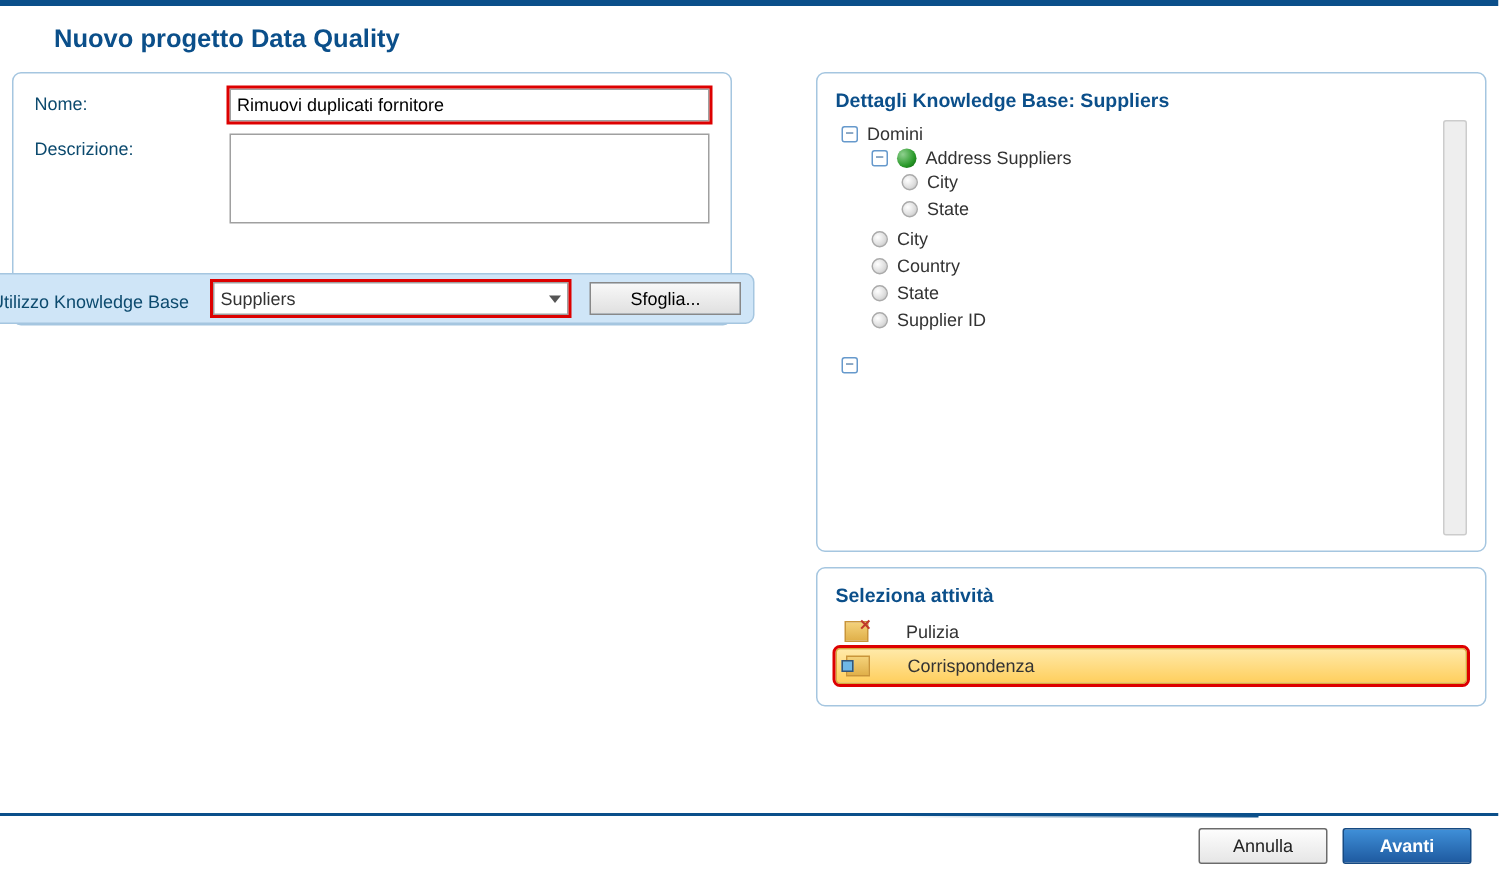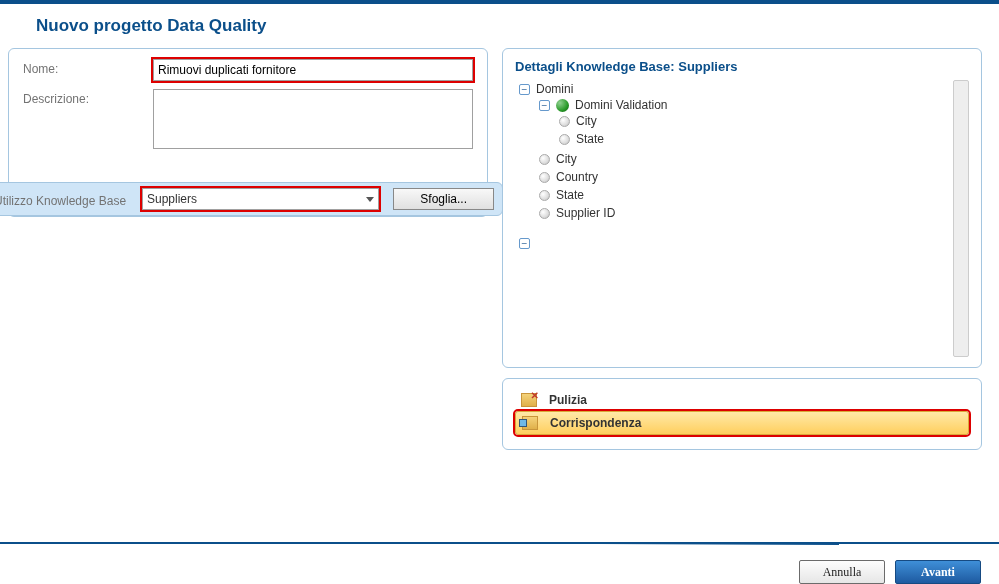--- a/index.html
+++ b/index.html
@@ -1,27 +1,27 @@
 <!DOCTYPE html>
 <html><head>
 <meta charset="utf-8">
 <style>
 * { box-sizing: border-box; margin: 0; padding: 0; }
 body { font-family: "Segoe UI", Tahoma, sans-serif; font-size: 12px; background: #fff; color: #333; width: 999px; height: 584px; position: relative; overflow: hidden; }
 .top-bar { height: 4px; background: #0b4f8a; }
 .page-title { color: #0b4f8a; font-size: 17px; font-weight: bold; padding: 12px 0 12px 36px; }
 .cols { display: flex; gap: 14px; padding: 0 8px; }
 .left-col { width: 480px; }
-.right-col { width: 480px; display: flex; flex-direction: column; gap: 10px; }
+.right-col { width: 480px; display: flex; flex-direction: column; gap: 10px; margin-left: 42px; }
 
 .panel { border: 1px solid #a5c6e0; border-radius: 6px; background: #fff; position: relative; }
 
 .form-block { padding: 10px 14px 14px 14px; }
 .form-row { display: flex; align-items: flex-start; margin-bottom: 8px; }
-.form-label { width: 130px; color: #737373; padding-top: 3px; }
+.form-label { width: 130px; color: #0c4a6e; padding-top: 3px; }
 .form-field { flex: 1; }
 
 .text-input { width: 100%; height: 22px; border: 1px solid #a0a0a0; padding: 2px 4px; font-family: inherit; font-size: 12px; }
 .textarea { width: 100%; height: 60px; border: 1px solid #a0a0a0; padding: 2px 4px; font-family: inherit; font-size: 12px; resize: none; }
 .red-outline { outline: 2px solid #d00; outline-offset: 0; }
 
 .kb-row-wrap { background: #cfe5f7; border: 1px solid #a5c6e0; border-radius: 6px; margin-top: 8px; padding: 5px 8px; display: flex; align-items: center; position: relative; margin-left: -24px; width: 518px; }
 .kb-row-wrap .form-label { width: 148px; }
 .kb-select { flex: 1; display: flex; align-items: center; border: 1px solid #a0a0a0; background: #fff; height: 22px; padding: 0 4px; justify-content: space-between; gap: 20px; }
 .kb-select .caret { width: 0; height: 0; border-left: 4px solid transparent; border-right: 4px solid transparent; border-top: 5px solid #555; }
@@ -38,29 +38,29 @@
 .tree li { padding: 2px 0; display: block; }
 .tnode { display: flex; align-items: center; gap: 6px; }
 .expander { width: 11px; height: 11px; border: 1px solid #6699cc; background: #fff; color: #336699; font-size: 10px; line-height: 9px; text-align: center; cursor: pointer; border-radius: 2px; }
 .expander.minus::before { content: "−"; }
 .bullet { width: 11px; height: 11px; border: 1px solid #aaa; border-radius: 50%; background: radial-gradient(circle at 35% 35%, #fff, #ddd 60%, #bbb); flex-shrink: 0; }
 .globe { width: 13px; height: 13px; border-radius: 50%; background: radial-gradient(circle at 30% 30%, #8fd08f, #2a9a2a 60%, #0a5a0a); flex-shrink: 0; }
 .tlabel { color: #333; }
 
 .activity-panel { padding: 10px 12px 14px 12px; }
 .act-title { color: #0b4f8a; font-weight: bold; font-size: 13px; margin-bottom: 6px; }
-.act-item { display: flex; align-items: center; gap: 12px; padding: 4px 6px; border-radius: 3px; cursor: pointer; font-weight: bold; }
+.act-item { display: flex; align-items: center; gap: 25px; padding: 4px 6px; border-radius: 3px; cursor: pointer; }
 .act-item.selected { background: linear-gradient(#ffe9a8,#ffcf5e); border: 1px solid #d9a93a; outline: 2px solid #d00; outline-offset: 0; }
 .act-icon { width: 16px; height: 14px; position: relative; }
 .icon-clean { background: linear-gradient(#f4d27a,#e0b04a); border:1px solid #c9953a; }
 .icon-clean::after { content:"✕"; position:absolute; right:-3px; top:-4px; color:#c0392b; font-size:10px; font-weight:bold; }
 .icon-match { background: linear-gradient(#f4d27a,#e0b04a); border:1px solid #c9953a; }
 .icon-match::before { content:""; position:absolute; left:-4px; top:2px; width:6px; height:6px; background:#6fb8e6; border:1px solid #357; }
 
-.footer { position: absolute; bottom: 0; left: 0; right: 0; border-top: 2px solid #0b4f8a; height: 42px; display: flex; align-items: flex-end; justify-content: flex-end; padding-right: 18px; gap: 10px; background: #fff; font-family: Liberation Serif, serif; }
+.footer { position: absolute; bottom: 0; left: 0; right: 0; border-top: 2px solid #0b4f8a; height: 42px; display: flex; align-items: center; justify-content: flex-end; padding-right: 18px; gap: 10px; background: #fff; }
 .footer::before { content:""; position:absolute; top:-1px; right:160px; width:240px; height:2px; background: linear-gradient(to right, rgba(255,255,255,0), #0b4f8a); }
 .btn { height: 24px; width: 86px; border: 1px solid #6b6b6b; font-family: inherit; font-size: 12px; cursor: pointer; border-radius: 2px; }
 .btn-default { background: linear-gradient(#fdfdfd,#e6e6e6); color: #222; }
 .btn-primary { background: linear-gradient(#3f8fd8,#1e5aa0); color: #fff; font-weight: bold; border-color: #164a82; }
 </style>
 </head>
 <body>
 
 <div class="top-bar"></div>
 <div class="page-title">Nuovo progetto Data Quality</div>
@@ -102,21 +102,21 @@
             <li>
               <div class="tnode">
                 <span class="expander minus"></span>
                 <span class="tlabel">Domini</span>
               </div>
               <ul>
                 <li>
                   <div class="tnode">
                     <span class="expander minus"></span>
                     <span class="globe"></span>
-                    <span class="tlabel">Domini Validation</span>
+                    <span class="tlabel">Address Suppliers</span>
                   </div>
                   <ul>
                     <li>
                         <div class="tnode">
                           <span class="bullet"></span>
                           <span class="tlabel">City</span>
                         </div>
                       </li>
                     <li>
                         <div class="tnode">
@@ -157,20 +157,21 @@
                 <span class="expander minus"></span>
               </div>
             </li>
           </ul>
         </div>
         <div class="scrollbar-fake"></div>
       </div>
     </div>
 
     <div class="panel activity-panel">
+      <div class="act-title">Seleziona attività</div>
       <div class="act-item">
         <span class="act-icon icon-clean"></span>
         <span>Pulizia</span>
       </div>
       <div class="act-item selected">
         <span class="act-icon icon-match"></span>
         <span>Corrispondenza</span>
       </div>
     </div>
   </div>

